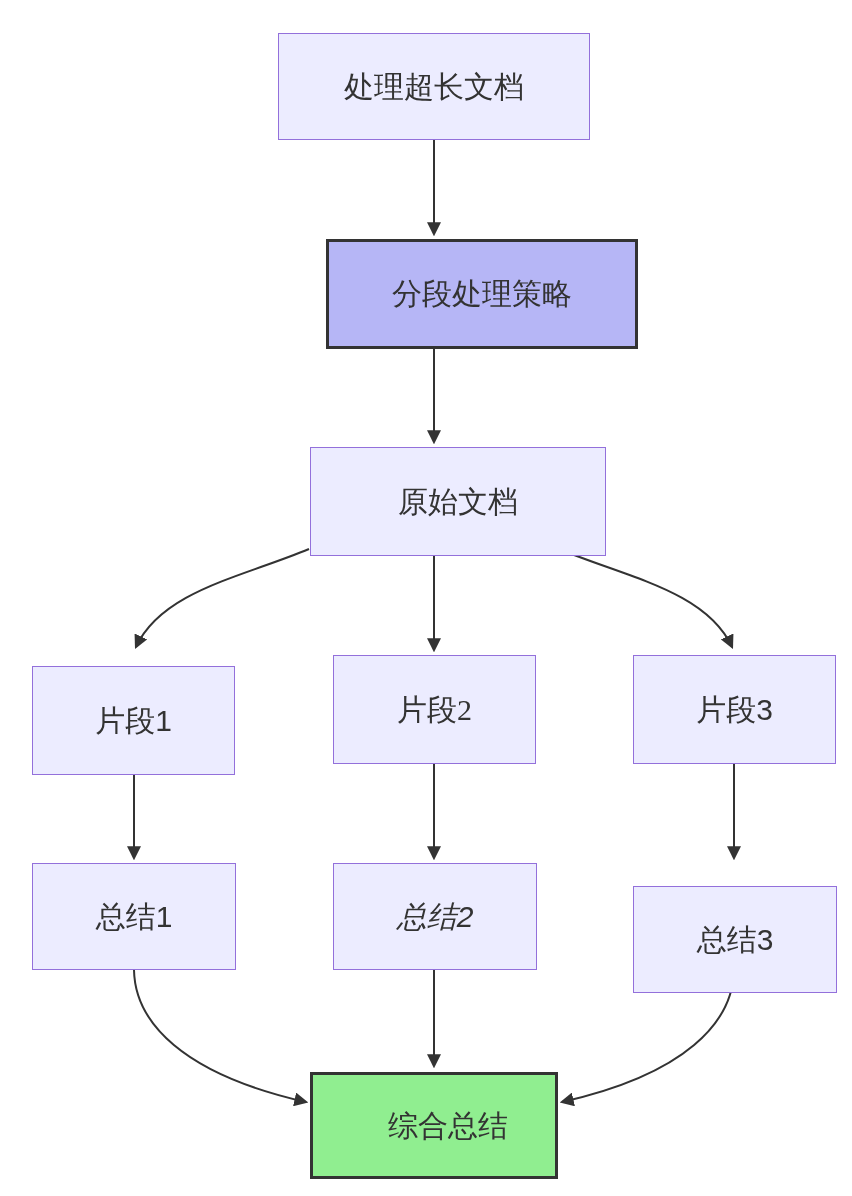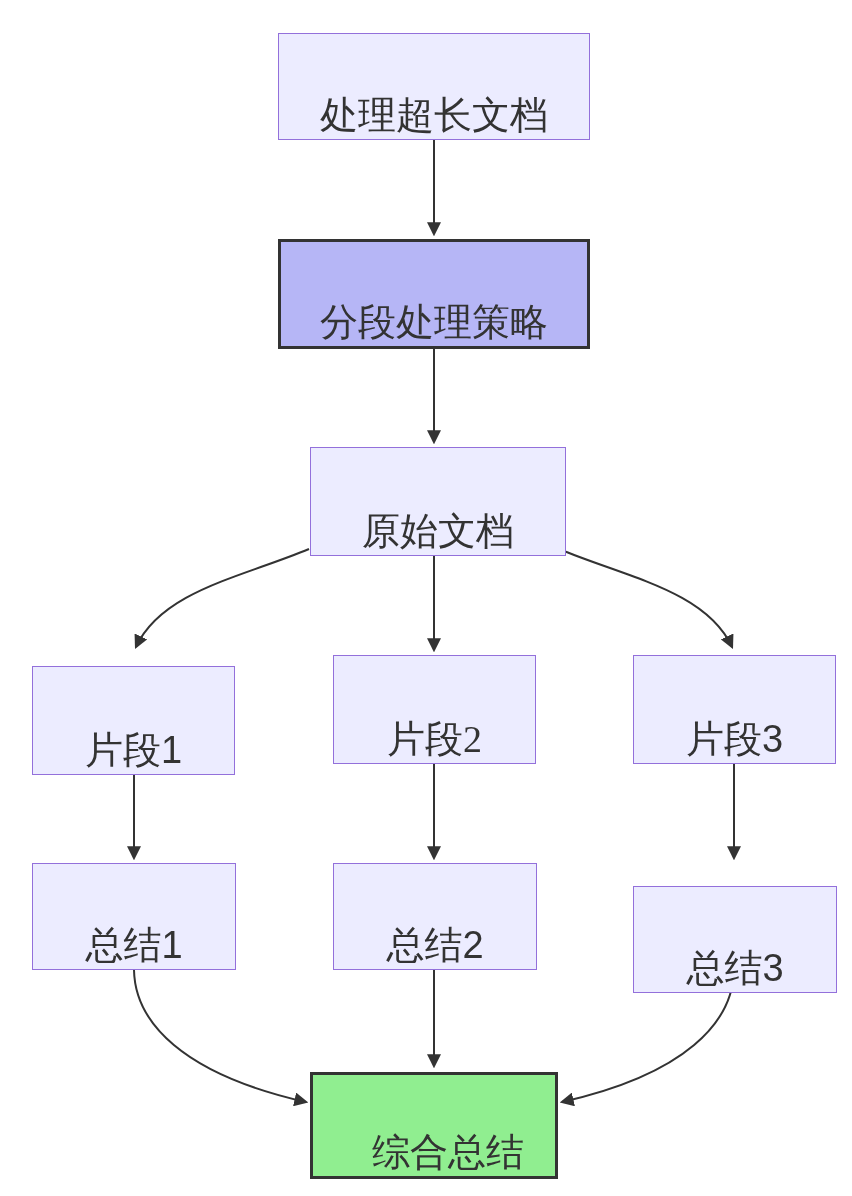--- a/index.html
+++ b/index.html
@@ -38,33 +38,34 @@
     stroke: var(--edge-color);
     stroke-width: 2px;
   }
   .arrowhead-shape {
     fill: var(--edge-color);
     stroke: none;
   }
   .node {
     position: absolute;
     display: flex;
-    align-items: flex-end;
+    align-items: center;
     justify-content: center;
     background: var(--node-fill);
     border: 1.5px solid var(--node-border);
     color: var(--text-color);
-    font-size: 38px;
+    font-size: 30px;
     line-height: 1.2;
     text-align: center;
     white-space: nowrap;
   }
   .node.emphasis {
     background: var(--emphasis-fill);
     border: 3px solid var(--strong-border);
+    margin-left: 48px;
   }
   .node.success {
     background: var(--success-fill);
     border: 3px solid var(--strong-border);
     padding-left: 28px;
   }
 </style>
 </head>
 <body>
 
@@ -90,41 +91,41 @@
   </svg>
 
   <div class="node" style="left:278px; top:33px; width:312px; height:107px;">
     <span>处理超长文档</span>
   </div>
 
   <div class="node emphasis" style="left:278px; top:239px; width:312px; height:110px;">
     <span>分段处理策略</span>
   </div>
 
-  <div class="node" style="left:310px; top:447px; width:256px; height:109px;">
+  <div class="node" style="left:310px; top:447px; width:296px; height:109px;">
     <span>原始文档</span>
   </div>
 
   <div class="node" style="left:32px; top:655px; width:203px; height:109px;margin-top:11px;">
     <span>片段1</span>
   </div>
 
   <div class="node" style="left:333px; top:655px; width:203px; height:109px;font-family:Liberation Serif, serif;">
     <span>片段2</span>
   </div>
 
   <div class="node" style="left:633px; top:655px; width:203px; height:109px;">
     <span>片段3</span>
   </div>
 
   <div class="node" style="left:32px; top:863px; width:204px; height:107px;">
     <span>总结1</span>
   </div>
 
-  <div class="node" style="left:333px; top:863px; width:204px; height:107px;">
+  <div class="node" style="left:333px; top:863px; width:204px; height:107px;font-style:italic;">
     <span>总结2</span>
   </div>
 
   <div class="node" style="left:633px; top:886px; width:204px; height:107px;">
     <span>总结3</span>
   </div>
 
   <div class="node success" style="left:310px; top:1072px; width:248px; height:107px;">
     <span>综合总结</span>
   </div>

